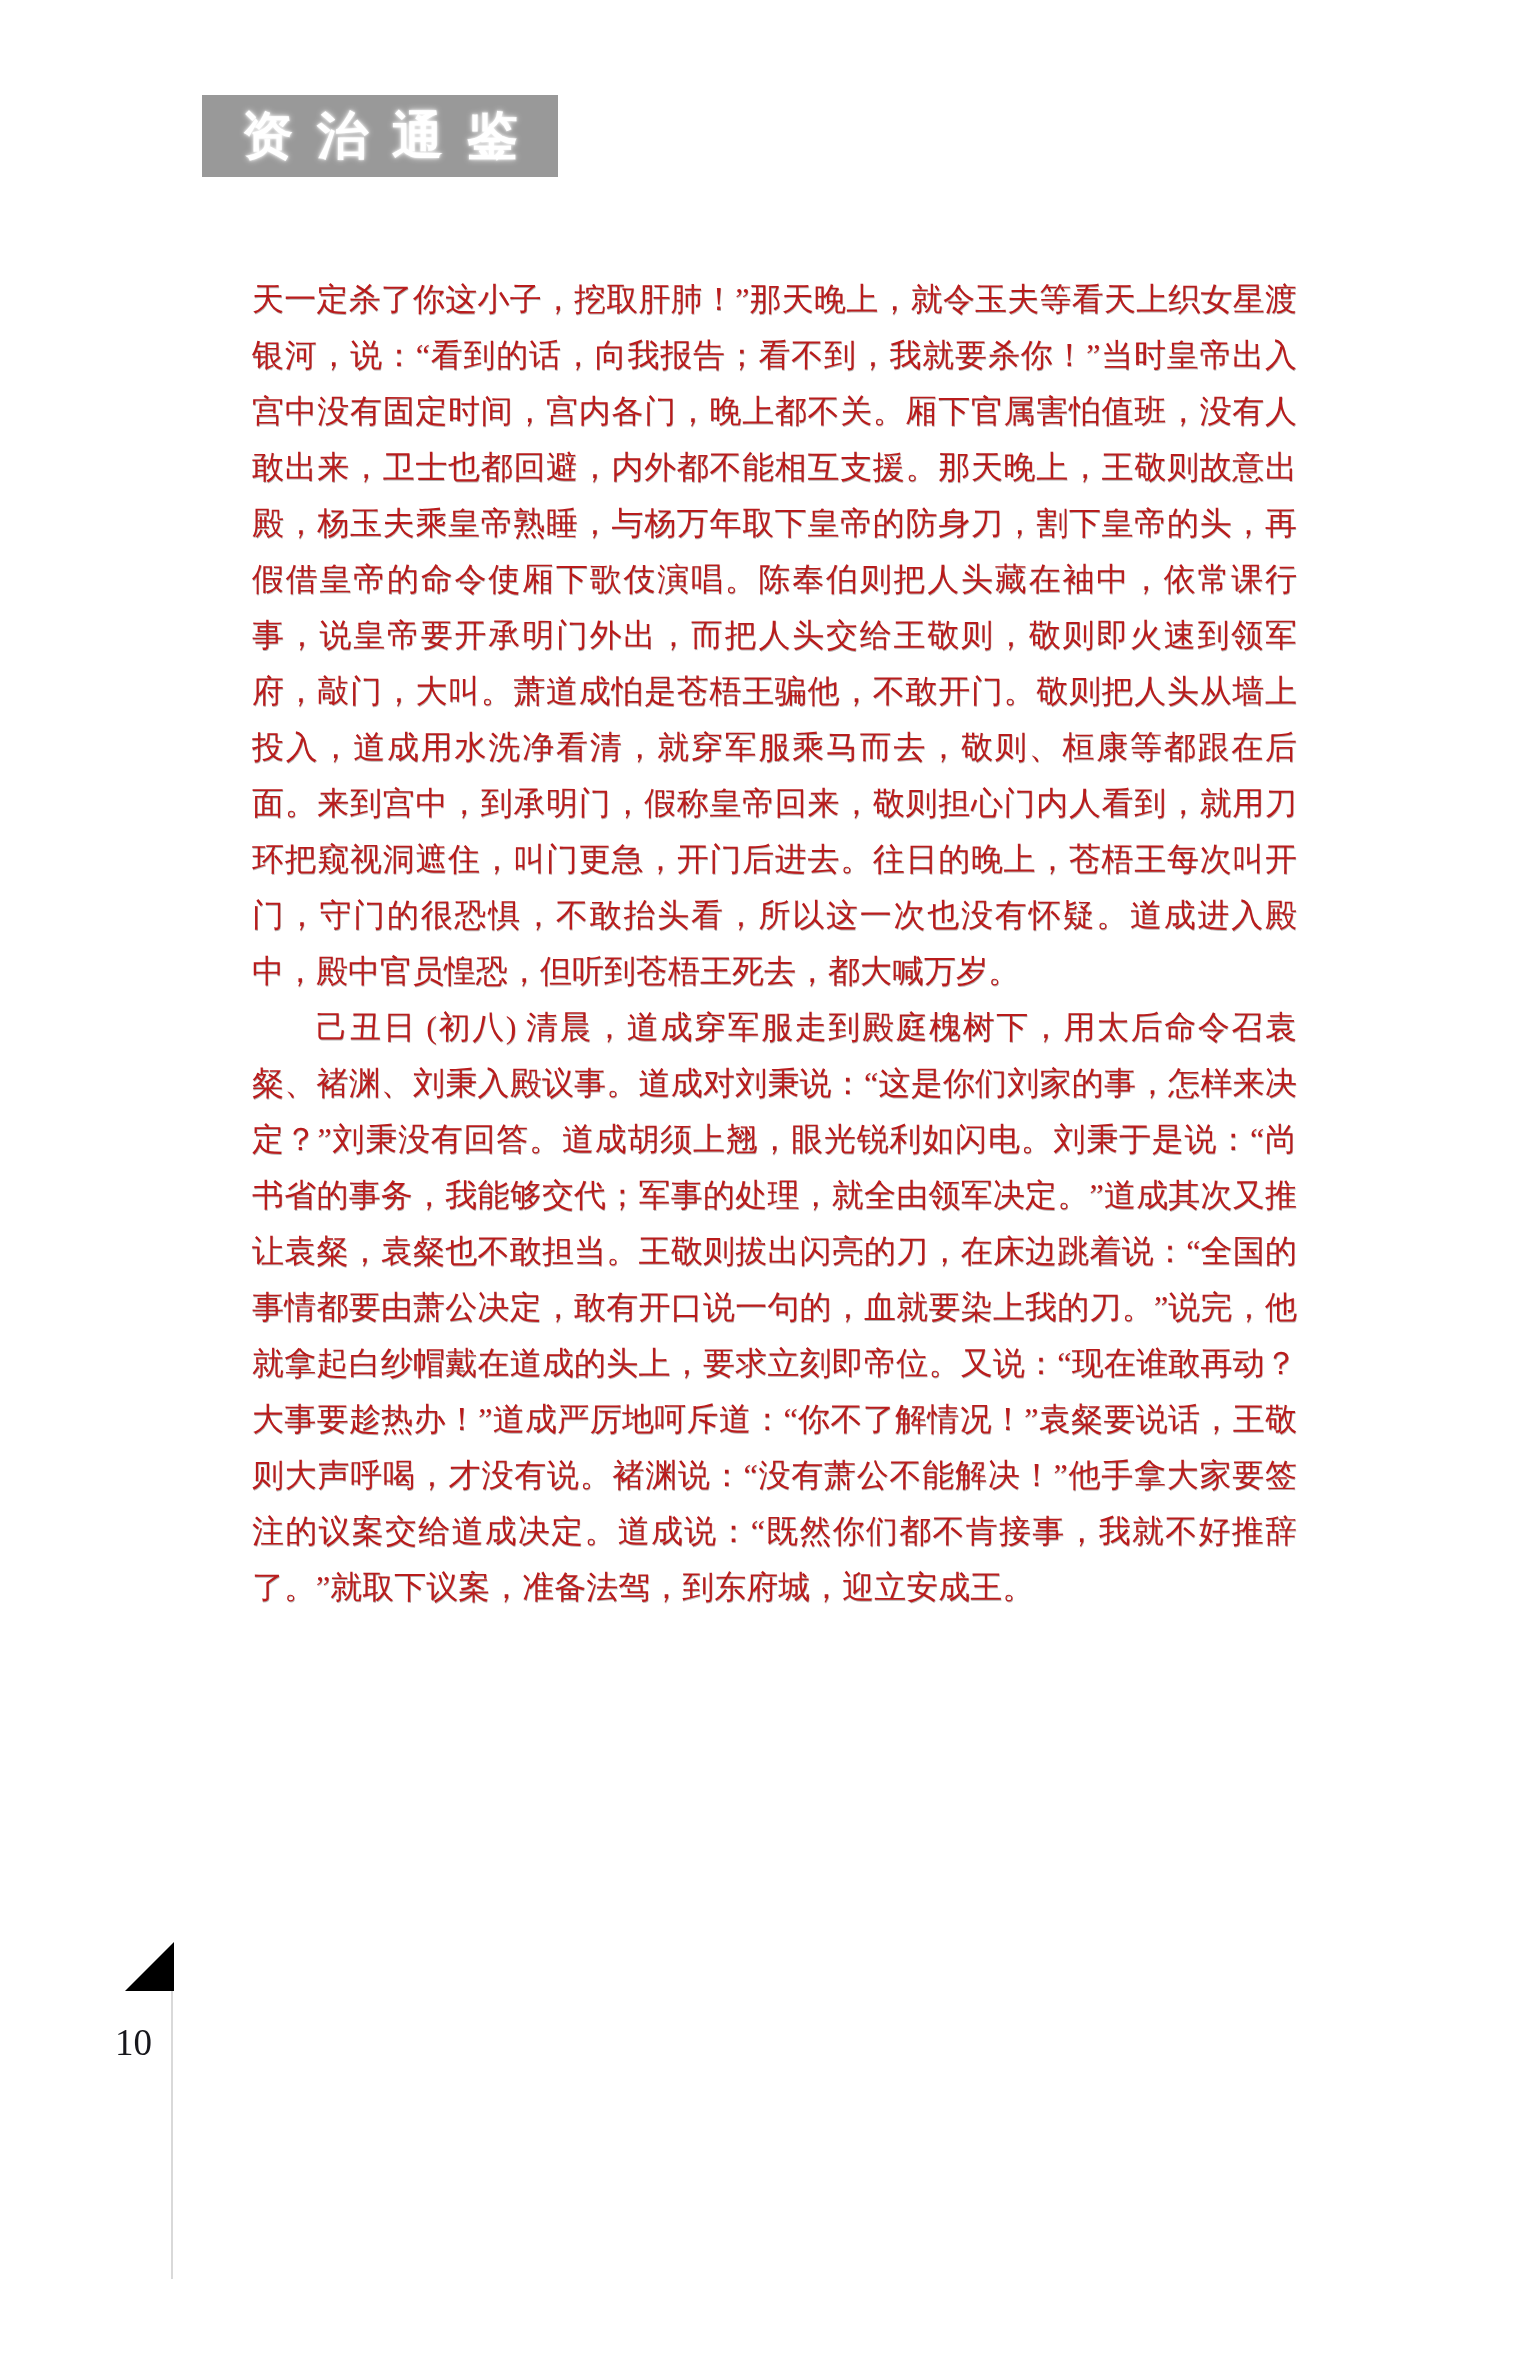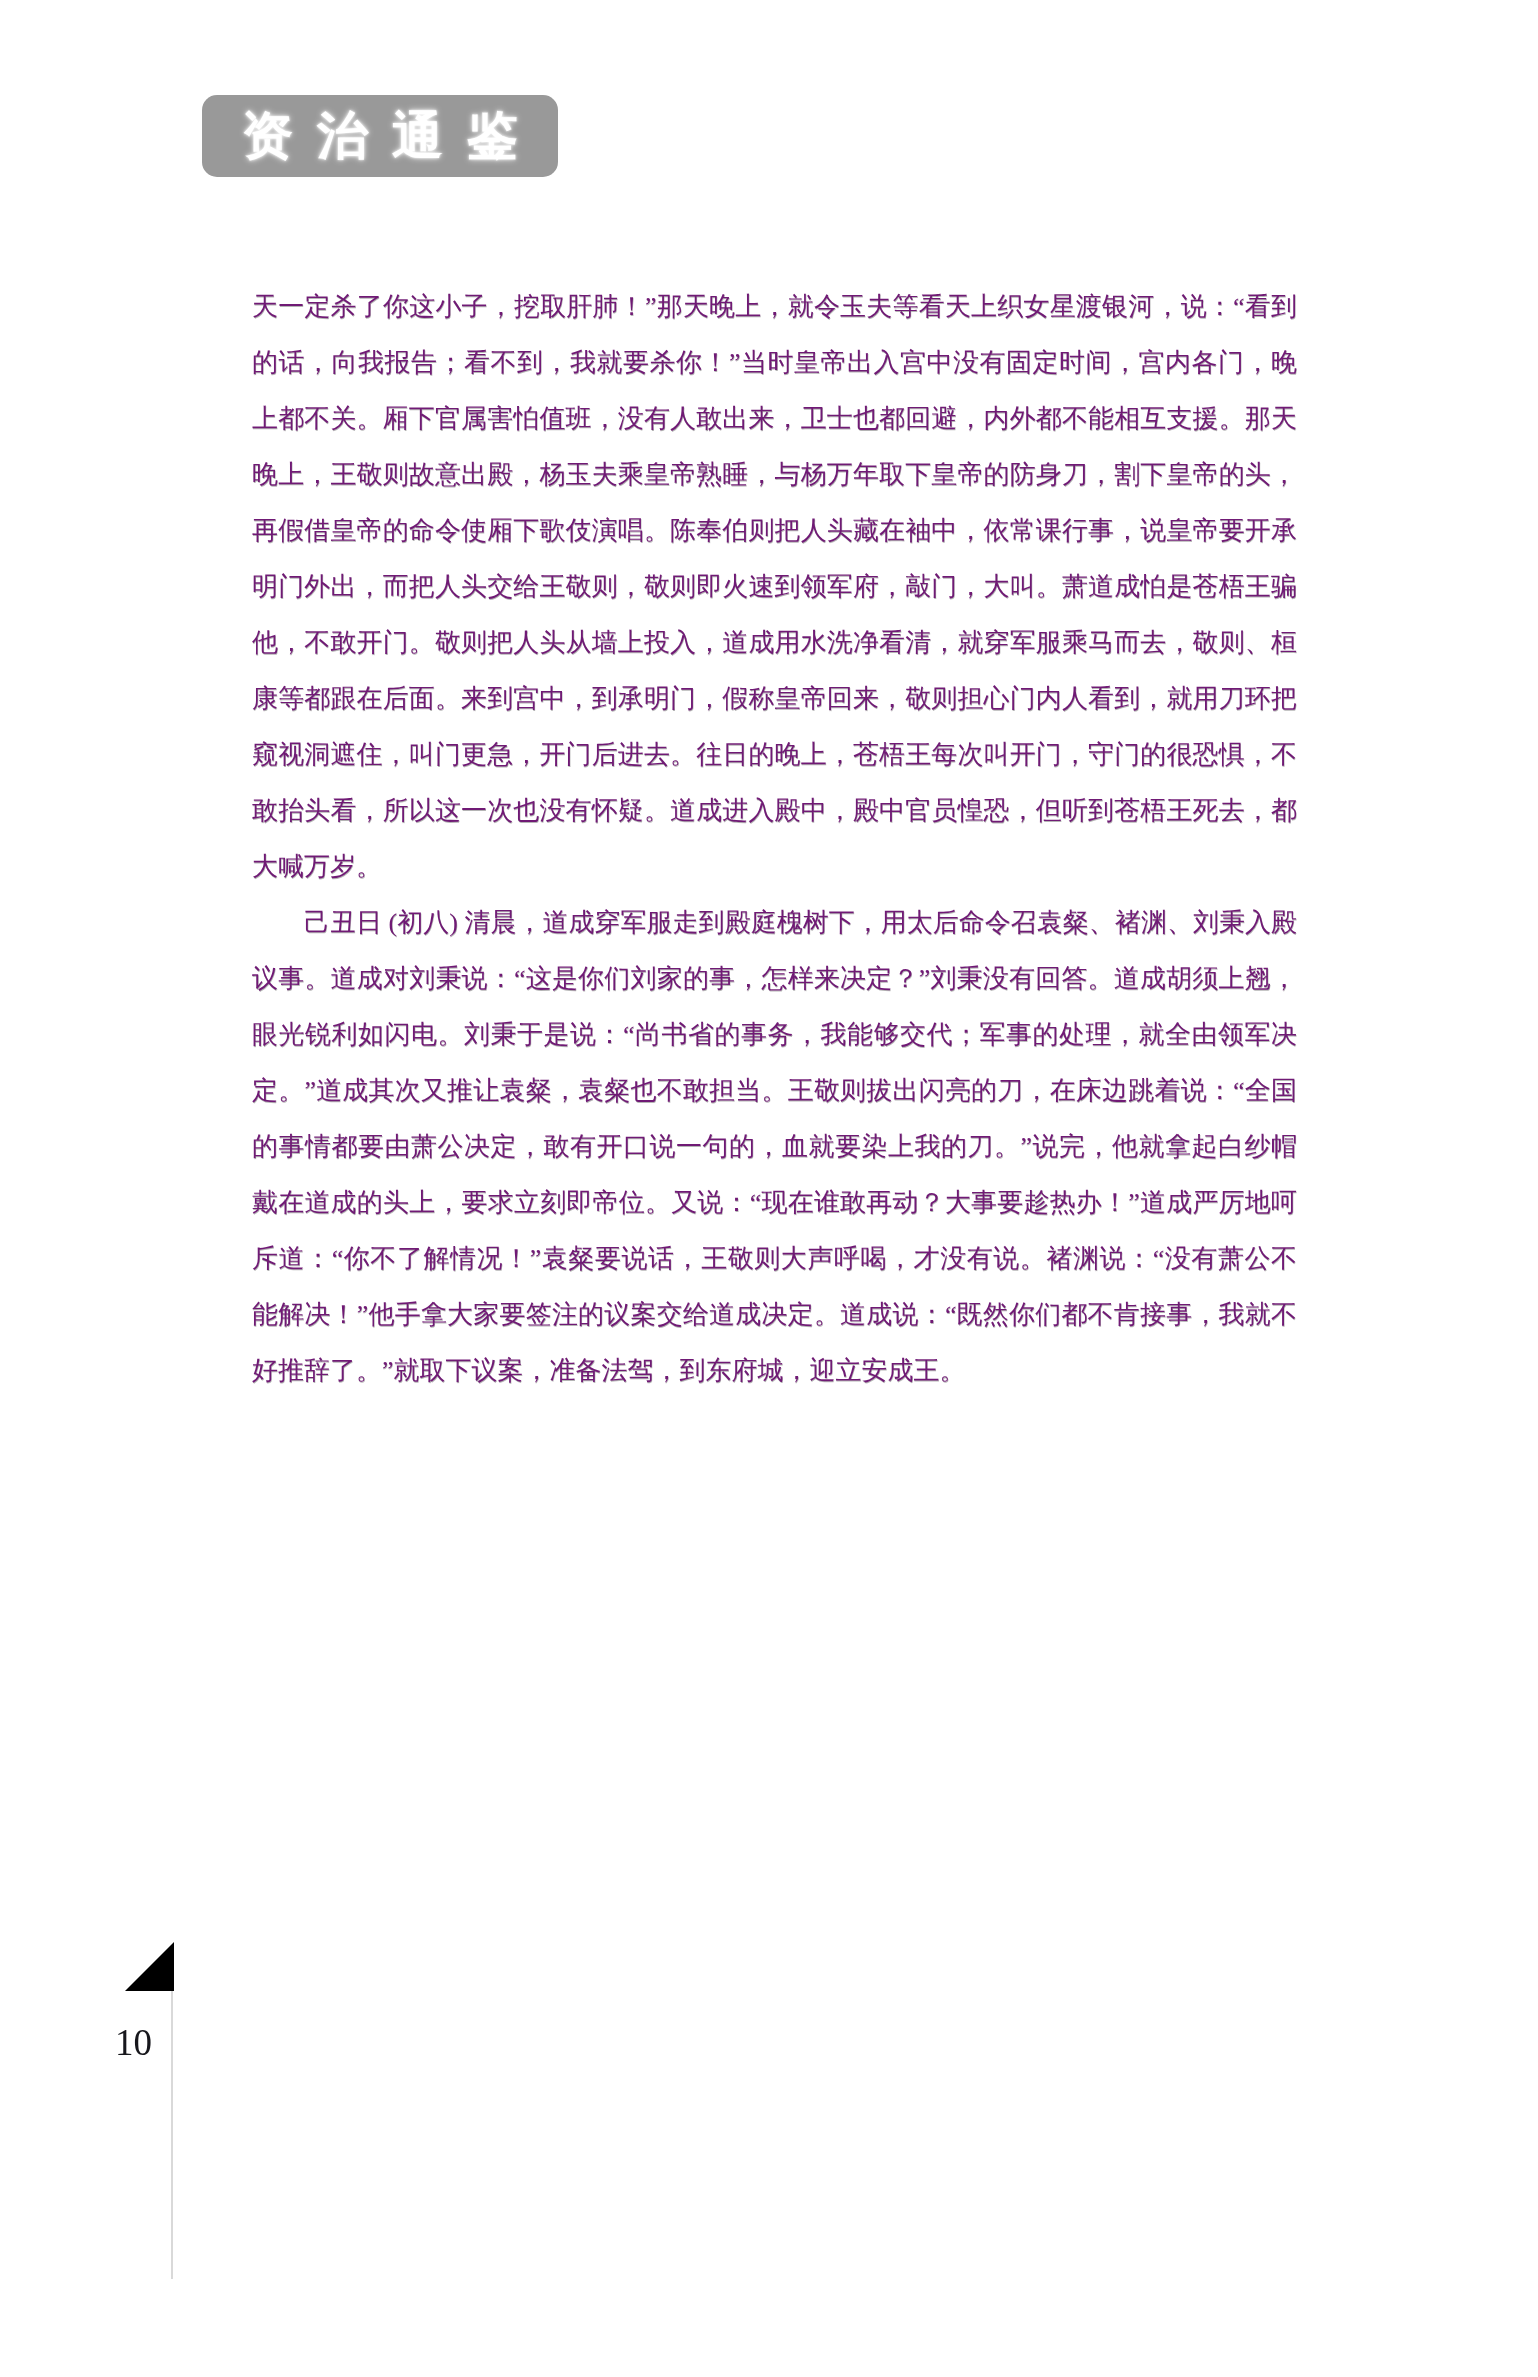--- a/index.html
+++ b/index.html
@@ -20,42 +20,41 @@
   .banner {
     position: absolute;
     left: 202px;
     top: 95px;
     width: 356px;
     height: 82px;
     background: #999999;
     display: flex;
     align-items: center;
     justify-content: center;
-    border-radius: 15px;
   }
   .banner .title {
     color: #ffffff;
     font-family: "Liberation Sans", "DejaVu Sans", sans-serif;
     font-weight: bold;
     font-size: 51px;
     line-height: 82px;
     letter-spacing: 24px;
     margin-left: 24px; 
     white-space: nowrap;
     text-shadow: 0 0 2.6px #ffffff, 0 0 6px rgba(255,255,255,0.85);
   }
 
   
   .body-text {
     position: absolute;
     left: 252px;
-    top: 279px;
+    top: 271px;
     width: 1045px;
-    color: #701a75;
-    font-size: 26px;
+    color: #b91c1c;
+    font-size: 32px;
     line-height: 56px;
     text-align: justify;
     text-justify: inter-ideograph;
     text-shadow: 0.5px 0.5px 0 rgba(40,40,40,0.35);
   }
   .body-text p {
     margin: 0;
     padding: 0;
   }
   .body-text p.indent {

